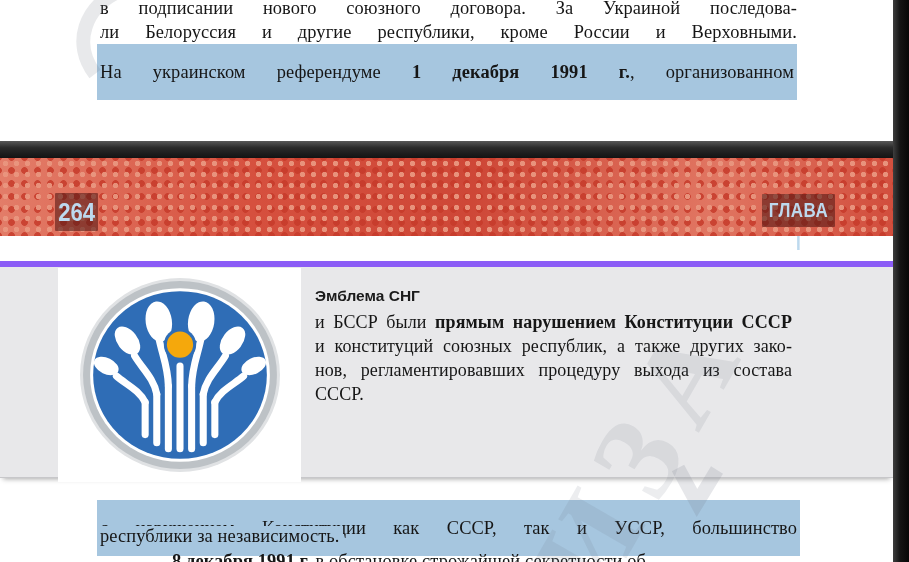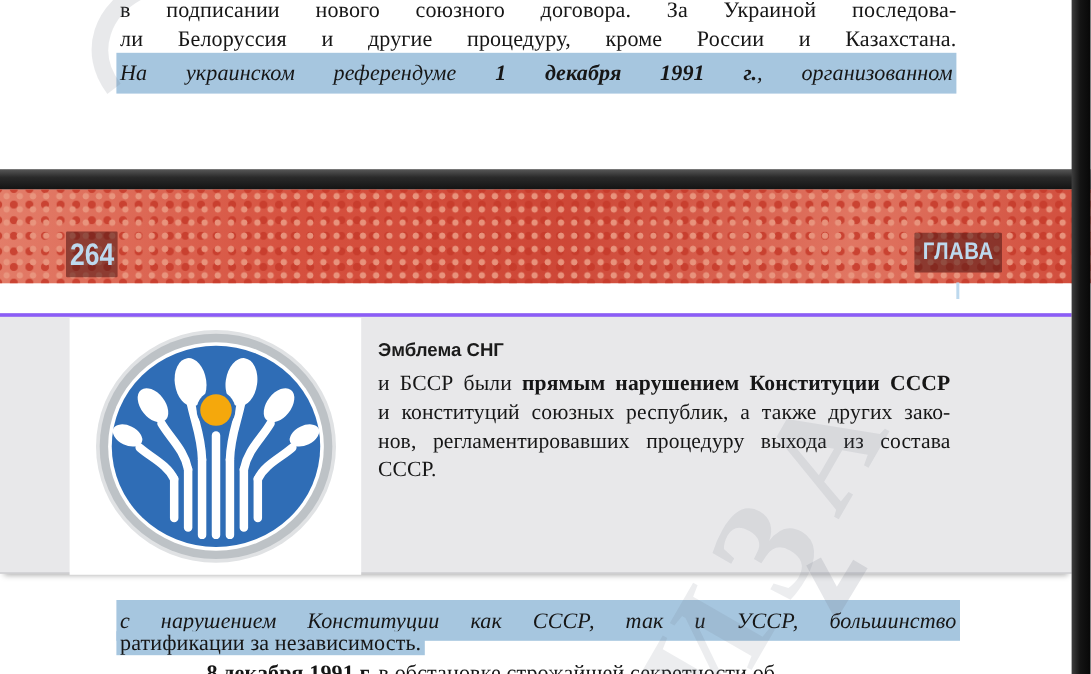--- a/index.html
+++ b/index.html
@@ -3,21 +3,21 @@
 <meta charset="utf-8">
 <style>
   html,body{margin:0;padding:0;background:#ffffff;}
   #screen{position:relative;width:909px;height:562px;overflow:hidden;background:#ffffff;
           font-family:"Liberation Serif",serif;color:#161616;}
   .abs{position:absolute;}
 
   
   .serifline{font-size:18.4px;line-height:24px;letter-spacing:.1px;white-space:nowrap;}
   .just{white-space:normal;text-align:justify;text-align-last:justify;}
-  .hl-block{background:#a6c6df;padding:5px 3px;margin-left:-3px;font-style:italic;}
+  .hl-block{background:#a6c6df;padding:16px 3px;margin-left:-3px;}
   .hl-inline{background:#a6c6df;padding:0 3px;margin-left:-3px;}
   b,.bold{font-weight:bold;}
 
   #top-paragraph{left:100px;top:-4px;width:697px;}
   #bottom-line1{left:100px;top:500px;width:697px;}
   #bottom-line2{left:100px;top:524px;width:697px;}
   #bottom-line3{left:100px;top:549px;width:760px;text-indent:72px;}
 
   
   #banner{left:0;top:141px;width:909px;height:117px;}
@@ -33,42 +33,42 @@
      background-size:11px 11px,13px 13px,100% 100%;
      background-position:0 0,5px 6px,0 0;}
   .badge{position:absolute;background:rgba(82,24,20,.58);color:#bdd9ee;
      font-family:"Liberation Sans",sans-serif;font-weight:bold;text-align:center;border-radius:1px;}
   .badge>span{display:inline-block;transform:scaleX(.85);}
   #page-badge{left:55px;top:52px;width:43px;height:38px;font-size:26px;line-height:38px;}
   #chapter-badge{left:762px;top:53px;width:73px;height:33px;font-size:20px;line-height:33px;letter-spacing:.5px;}
 
   
   #infobox{left:0;top:261px;width:893px;height:217px;background:#e8e8ea;box-sizing:border-box;
-     border-top:3px solid #8b5cf6;border-bottom:1px solid #c7c7ca;
+     border-top:6px solid #8b5cf6;border-bottom:1px solid #c7c7ca;
      box-shadow:0 4px 5px -3px rgba(0,0,0,.35);}
   #emblem-photo{left:58px;top:1px;width:243px;height:214px;background:#ffffff;
      display:flex;align-items:center;justify-content:center;}
   #infobox-title{left:315px;top:20px;font-family:"Liberation Sans",sans-serif;
      font-weight:bold;font-size:15.5px;color:#1b1b1b;}
   #infobox-text{left:315px;top:43px;width:477px;}
   #infobox-text .serifline{font-size:18px;}
 
   
   #edge-strip{left:893px;top:0;width:16px;height:562px;z-index:8;
      background:linear-gradient(90deg,#3e3e3e 0%,#141414 45%,#070707 100%);}
   #watermark{left:0;top:0;width:909px;height:562px;z-index:9;pointer-events:none;}
 </style>
 </head>
 <body>
 
 <div id="screen">
 
   <div id="top-paragraph" class="abs">
     <div class="serifline just">в подписании нового союзного договора. За Украиной последова-</div>
-    <div class="serifline just">ли Белоруссия и другие процедуру, кроме России и Казахстана.</div>
+    <div class="serifline just">ли Белоруссия и другие республики, кроме России и Верховными.</div>
     <div class="serifline just hl-block"><span>На украинском референдуме </span><b>1 декабря 1991 г.</b><span>, организованном</span></div>
   </div>
 
   <div id="banner" class="abs">
     <div id="banner-shadow" class="abs"></div>
     <div id="banner-red" class="abs"></div>
     <div id="page-badge" class="badge">
       <span>264</span>
     </div>
     <div id="chapter-badge" class="badge">
@@ -113,21 +113,21 @@
     <div id="infobox-title" class="abs">Эмблема СНГ</div>
     <div id="infobox-text" class="abs">
       <div class="serifline just"><span>и БССР были </span><b>прямым нарушением Конституции СССР</b></div>
       <div class="serifline just">и конституций союзных республик, а также других зако-</div>
       <div class="serifline just">нов, регламентировавших процедуру выхода из состава</div>
       <div class="serifline">СССР.</div>
     </div>
   </div>
 
   <div id="bottom-line1" class="abs serifline just hl-block">с нарушением Конституции как СССР, так и УССР, большинство</div>
-  <div id="bottom-line2" class="abs serifline"><span class="hl-inline">ратификации за независимость.</span></div>
+  <div id="bottom-line2" class="abs serifline"><span class="hl-inline">республики за независимость.</span></div>
   <div id="bottom-line3" class="abs serifline"><b>8 декабря 1991 г.</b><span> в обстановке строжайшей секретности об</span></div>
 
   <div id="edge-strip" class="abs"></div>
 
   <svg id="watermark" class="abs" width="909" height="562" viewBox="0 0 909 562">
     <path d="M122,-10 C84,6 72,44 95,74" stroke="rgba(110,116,128,0.16)" stroke-width="14" fill="none"></path>
     <text transform="translate(600,604) rotate(-60)" font-family="'Liberation Serif',serif" font-weight="bold" font-size="120" letter-spacing="20" fill="rgba(110,116,128,0.13)">ИЗА</text>
     <path d="M678,468 L697,503 L717,470" stroke="rgba(118,124,136,0.18)" stroke-width="14" fill="none"></path>
   </svg>
 

